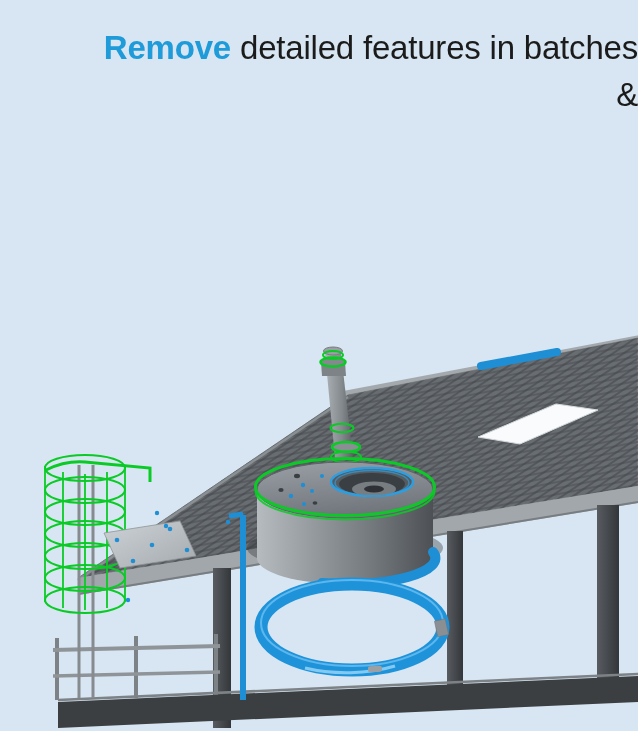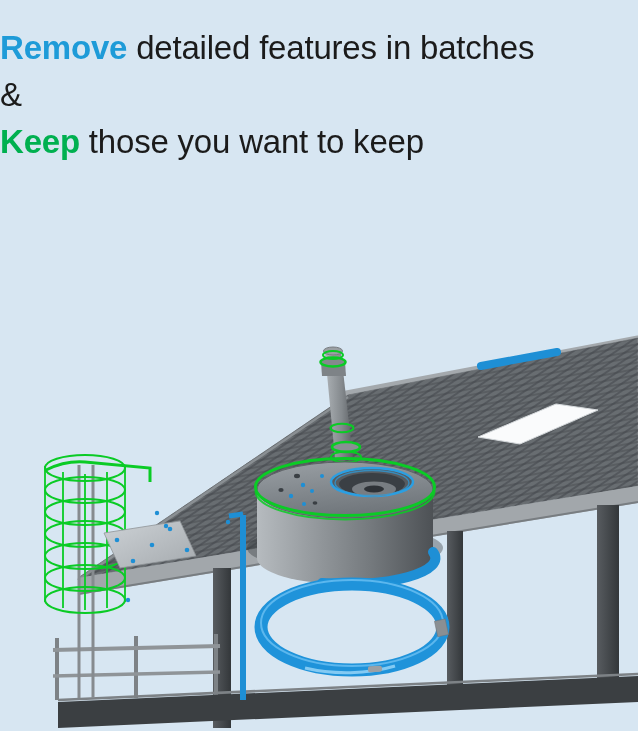--- a/index.html
+++ b/index.html
@@ -5,39 +5,38 @@
   * { margin:0; padding:0; box-sizing:border-box; }
   html,body { width:638px; height:731px; }
   body {
     background: var(--bg, #D7E6F2);
     font-family: "Liberation Sans", sans-serif;
     overflow: hidden;
   }
   .slide { position:relative; width:638px; height:731px; }
   .heading {
     position:absolute; top:24px; left:0; width:100%;
-    text-align:left; color:#1B1B1B;
+    text-align:right; color:#1B1B1B;
     font-size:33px; line-height:47px; letter-spacing:-0.2px;
   }
   .h-line { white-space:nowrap; }
   .kw { font-weight:700; }
   .kw.remove { color: var(--remove, #1E9BD8); }
   .kw.keep   { color: var(--keep, #00B050); }
   .scene { position:absolute; left:0; top:300px; width:638px; height:431px; }
   .scene svg { display:block; }
 </style>
 </head>
 <body>
 
 <div class="slide">
 
   <header class="heading">
     <div class="h-line"><span class="kw remove">Remove</span><span> detailed features in batches</span></div>
     <div class="h-line">&amp;</div>
-    <div class="h-line"><span class="kw keep">Keep</span><span> those you want to keep</span></div>
   </header>
 
   <div class="scene">
     <svg viewBox="0 0 638 431" width="638" height="431">
       <defs>
         <linearGradient id="bodyGrad" x1="0" y1="0" x2="1" y2="0">
           <stop offset="0" stop-color="#b6bbbf"></stop>
             <stop offset="0.3" stop-color="#979ca0"></stop>
           <stop offset="0.65" stop-color="#74797d"></stop>
             <stop offset="1" stop-color="#4d5155"></stop>

